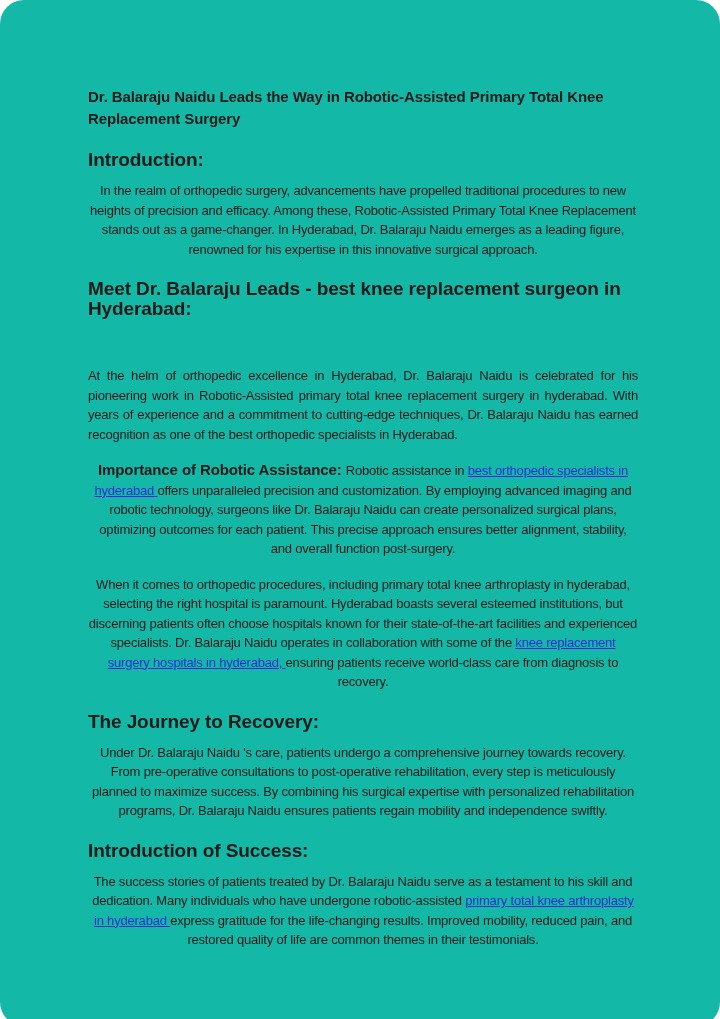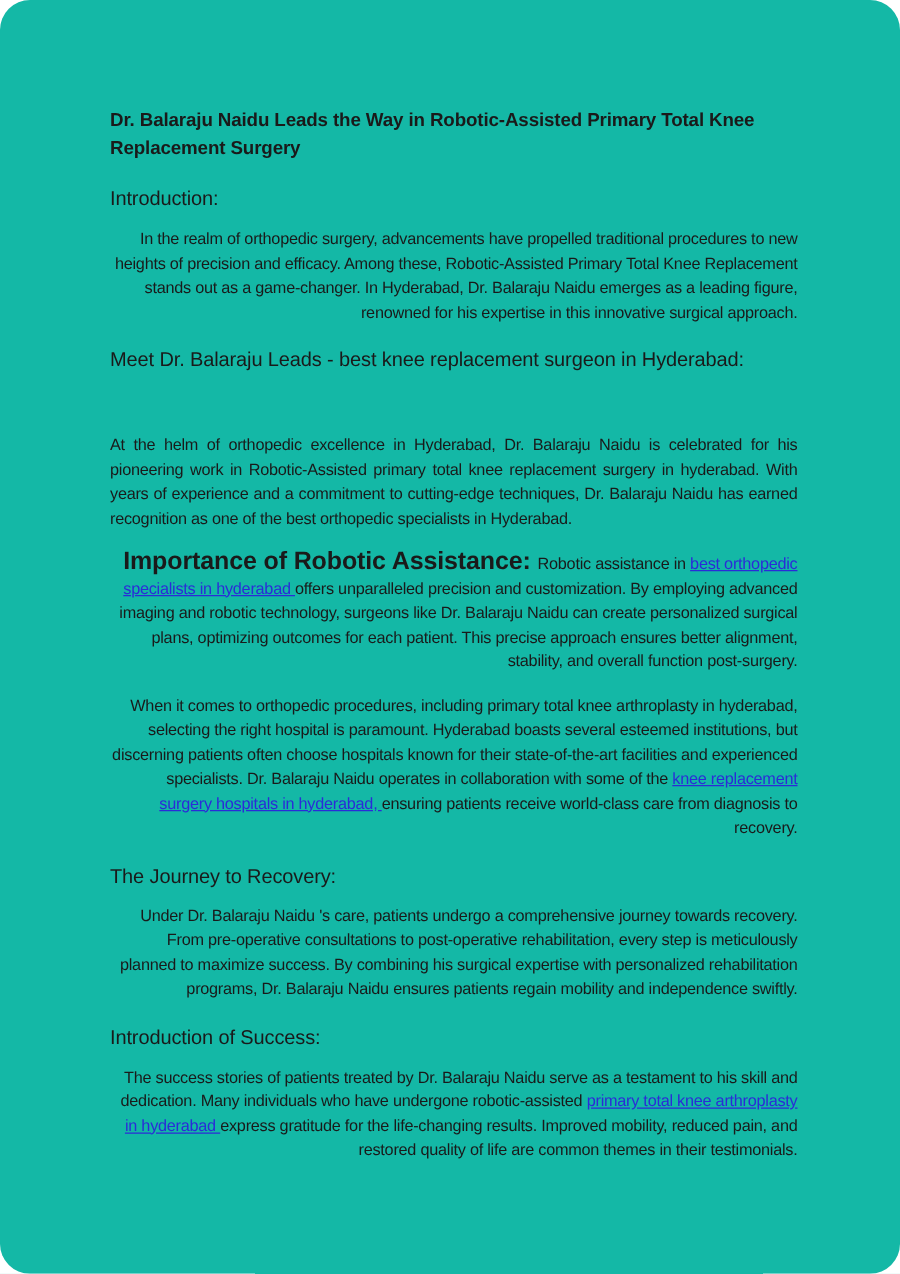--- a/index.html
+++ b/index.html
@@ -23,41 +23,41 @@
   }
   .doc-title {
     font-size: 15px;
     font-weight: bold;
     line-height: 22px;
     letter-spacing: -0.1px;
     margin: 0 0 18px 0;
     color: #1a1a1a;
   }
   .doc-heading {
-    font-size: 16px;
-    font-weight: normal;
+    font-size: 19px;
+    font-weight: bold;
     line-height: 20px;
     letter-spacing: -0.1px;
     margin: 20px 0 11px 0;
     color: #1a1a1a;
   }
   .doc-para {
     font-size: 13px;
     line-height: 19.5px;
     letter-spacing: -0.2px;
     margin: 0 0 16px 0;
     color: #1a1a1a;
-    text-align: right;
+    text-align: center;
   }
   .doc-para.justified {
     text-align: justify;
     margin-top: 47px;
   }
   .run-heading {
-    font-size: 20px;
+    font-size: 15px;
     font-weight: bold;
     letter-spacing: -0.1px;
   }
   a.doc-link {
     color: #2b2bd8;
     text-decoration: underline;
     cursor: pointer;
   }
 </style>
 </head>

